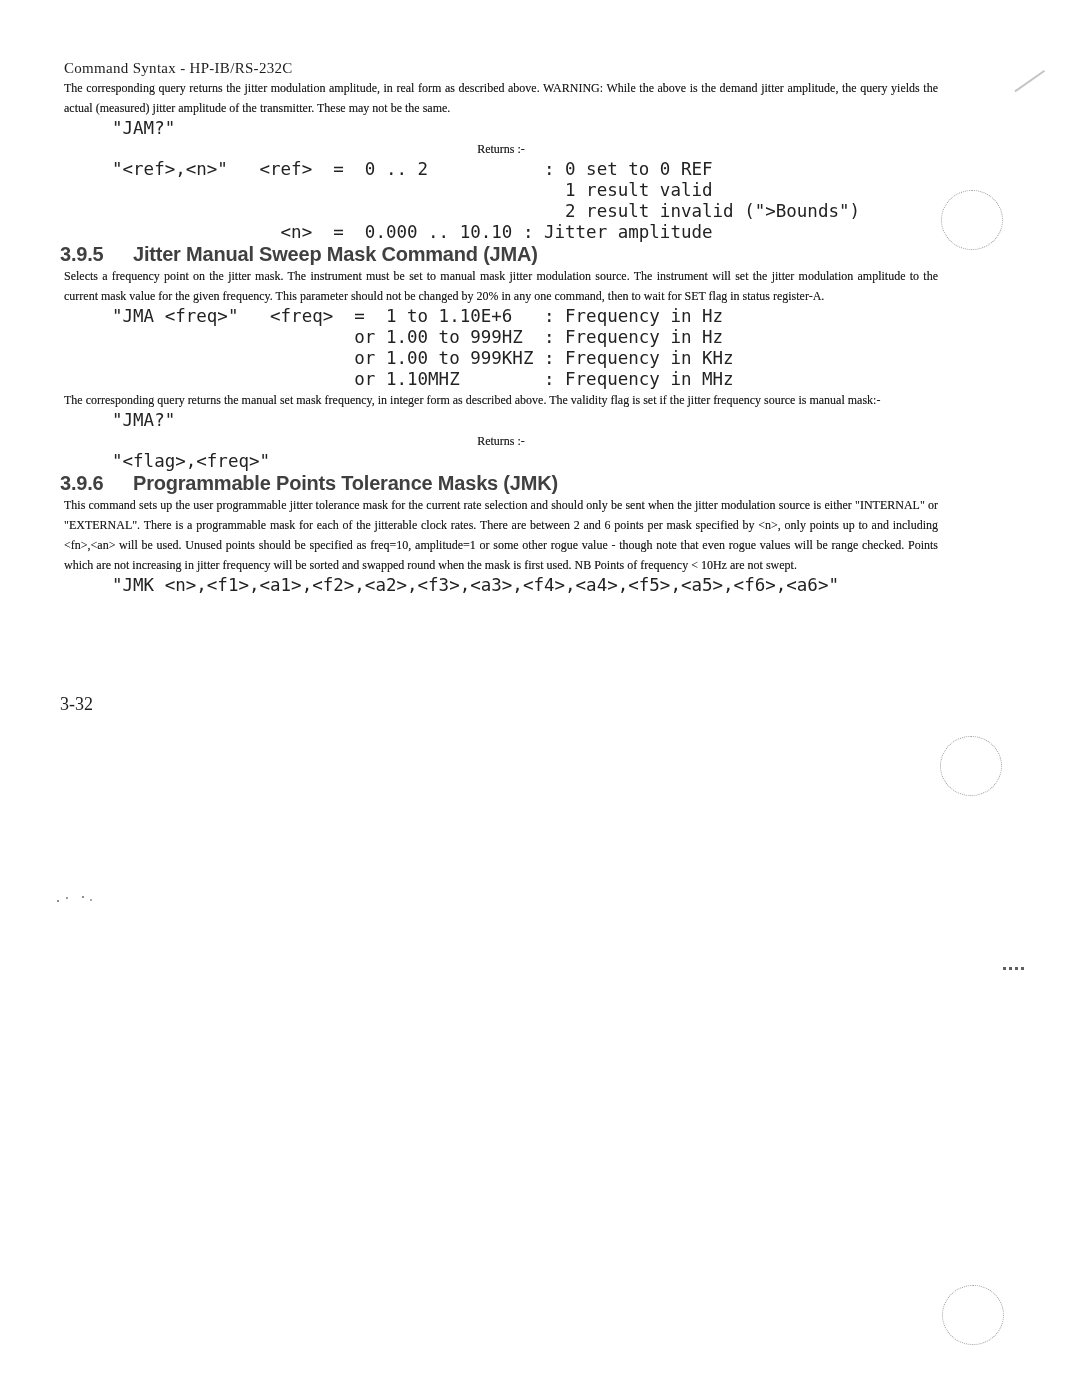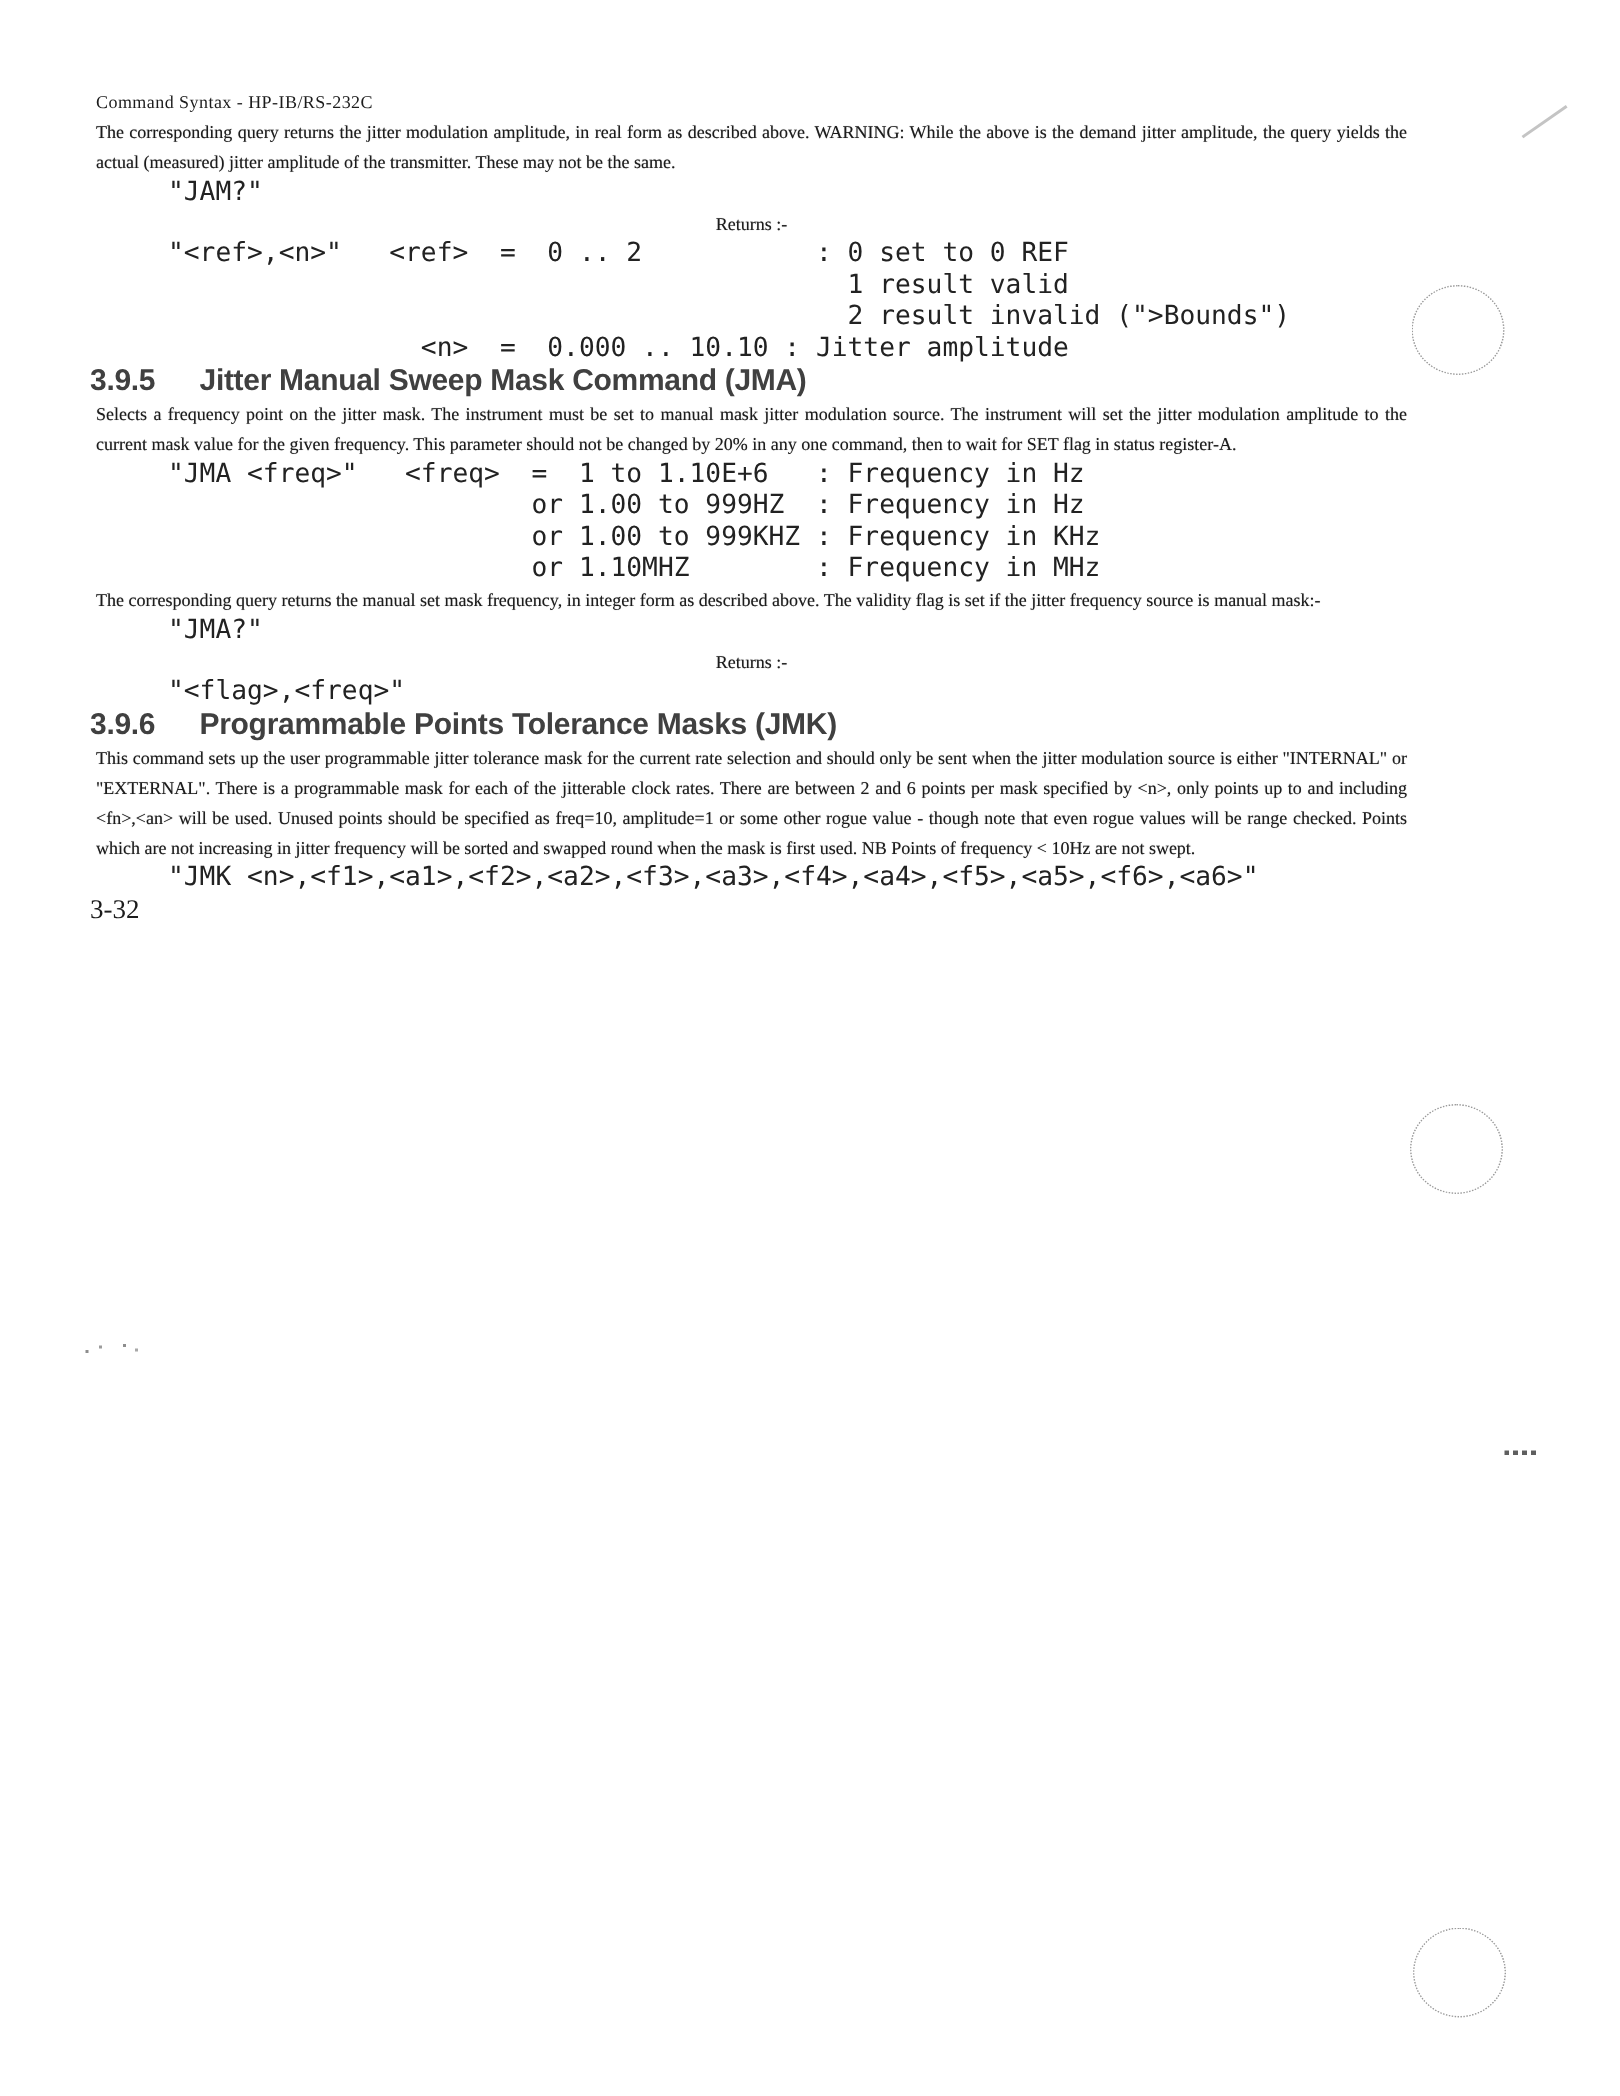--- a/index.html
+++ b/index.html
@@ -15,21 +15,21 @@
   .sheet {
     position: relative;
     width: 1080px;
     height: 1397px;
     background: #ffffff;
     font-family: "Liberation Serif", serif;
     color: #1c1c1c;
   }
   .running-header {
     margin: 58px 0 0 64px;
-    font-size: 12px;
+    font-size: 15px;
     line-height: 20px;
     letter-spacing: 0.3px;
   }
   p.body {
     margin: 0 0 0 64px;
     width: 874px;
     font-size: 12px;
     line-height: 20px;
     text-align: justify;
     text-shadow: 0 0 0.5px rgba(20,20,20,0.5);
@@ -53,21 +53,21 @@
   .mt-para2  { margin-top: 27px; }
   .mt-block2 { margin-top: 24px; }
   .mt-para3  { margin-top: 22px; }
   .mt-jmaq   { margin-top: 28px; }
   .mt-ret2   { margin-top: 18px; }
   .mt-flag   { margin-top: 19px; }
   .mt-h2     { margin-top: 37px; }
   .mt-para4  { margin-top: 25px; }
   .mt-jmk    { margin-top: 29px; }
   .mt-params { margin-top: 22px; margin-left: 203px; }
-  .mt-footer { }
+  .mt-footer { margin-top: 98px; }
   h2.section-heading {
     margin: 0 0 0 60px;
     font-family: "Liberation Sans", sans-serif;
     font-size: 20px;
     line-height: 23px;
     font-weight: bold;
     color: #404040;
     letter-spacing: -0.2px;
   }
   h2.section-heading .hnum {

